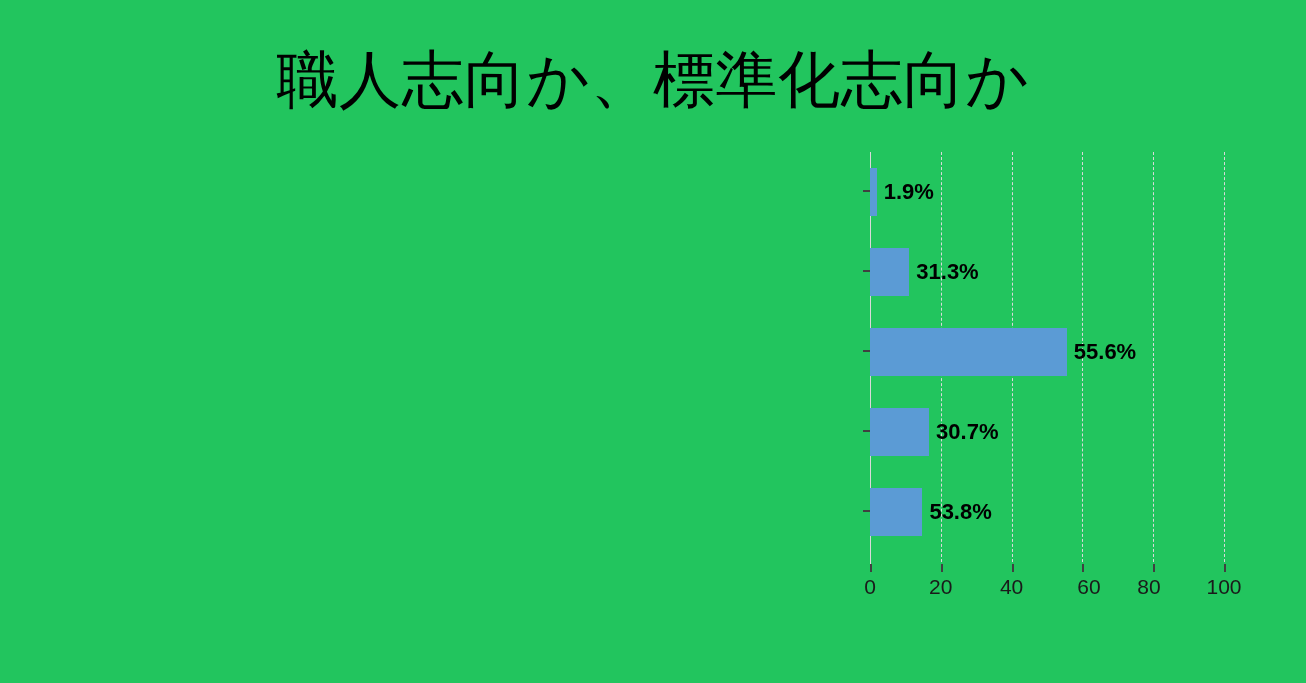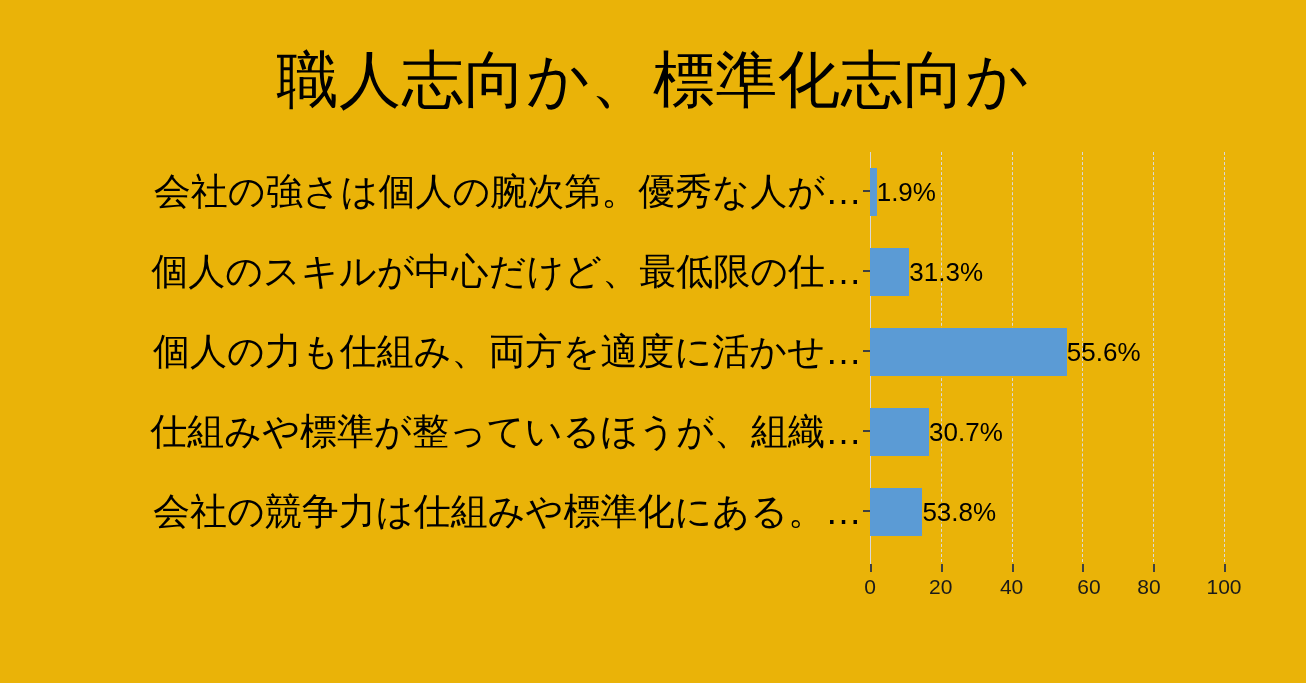--- a/index.html
+++ b/index.html
@@ -12,21 +12,21 @@
     height: 683px;
     overflow: hidden;
     font-family: "Liberation Sans", "DejaVu Sans", sans-serif;
     color: #000000;
   }
 
   #slide {
     position: relative;
     width: 1306px;
     height: 683px;
-    background: #eab308;
+    background: #22c55e;
   }
 
   
   #chart-title {
     position: absolute;
     left: 0;
     top: 46px;
     width: 1306px;
     text-align: center;
     font-size: 62px;
@@ -102,23 +102,25 @@
     top: 16px;
     left: 0;
     height: 48px;
     background: #5b9bd5;
   }
   .bar-value {
     position: absolute;
     top: 16px;
     height: 48px;
     line-height: 48px;
-    font-size: 26px;
-    color: #000000;
-    white-space: nowrap;
+    font-size: 22px;
+    color: #000000;
+    white-space: nowrap;
+    padding-left: 7px;
+    font-weight: bold;
   }
   .tick-mark {
     position: absolute;
     left: -7px;
     top: 38px;
     width: 7px;
     height: 0;
     border-top: 2px solid #404040;
   }
 
@@ -148,27 +150,20 @@
 </style>
 </head>
 <body>
 
 <div id="slide">
 
   <div id="chart-title">職人志向か、標準化志向か</div>
 
   <div id="chart-area">
 
-    <div id="category-labels">
-      <div class="cat-label" style="top:0px;">会社の強さは個人の腕次第。優秀な人が…</div>
-      <div class="cat-label" style="top:80px;">個人のスキルが中心だけど、最低限の仕…</div>
-      <div class="cat-label" style="top:160px;">個人の力も仕組み、両方を適度に活かせ…</div>
-      <div class="cat-label" style="top:240px;">仕組みや標準が整っているほうが、組織…</div>
-      <div class="cat-label" style="top:320px;">会社の競争力は仕組みや標準化にある。…</div>
-    </div>
 
     <div id="axis-line"></div>
 
     <div id="plot">
 
       <div class="gridline" style="left:0px;"></div>
       <div class="gridline" style="left:70.8px;"></div>
       <div class="gridline" style="left:141.6px;"></div>
       <div class="gridline" style="left:212.4px;"></div>
       <div class="gridline" style="left:283.2px;"></div>

